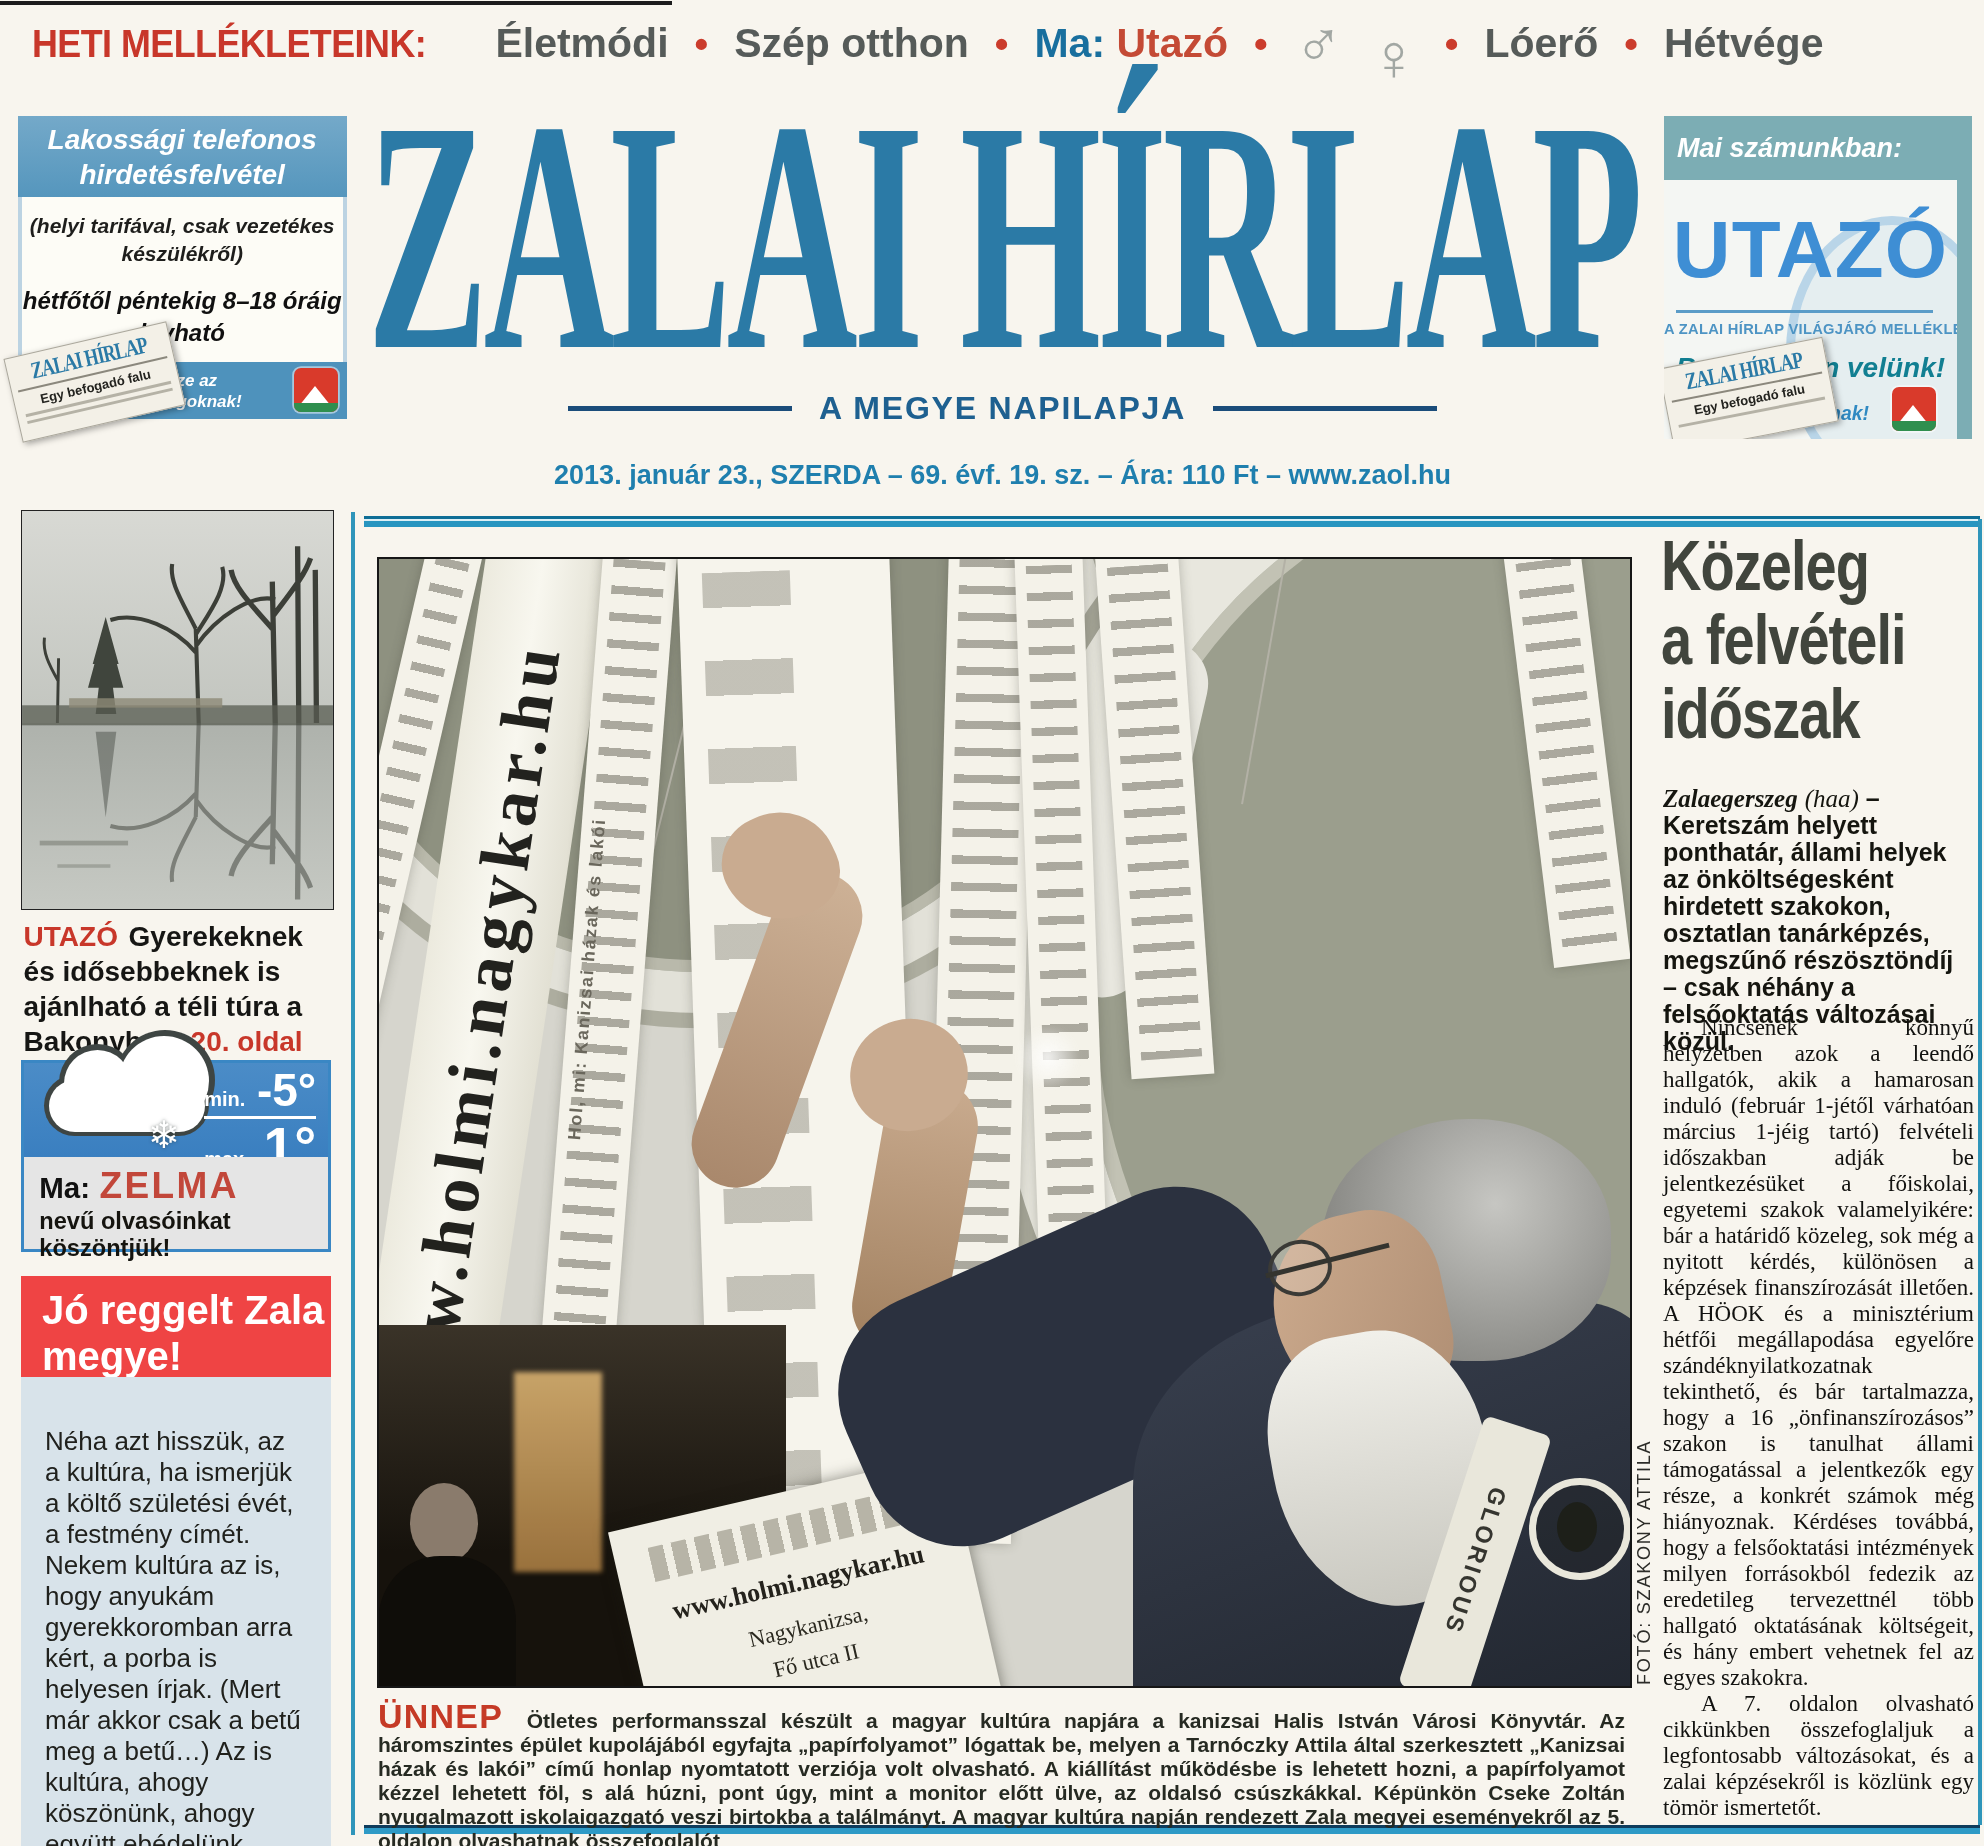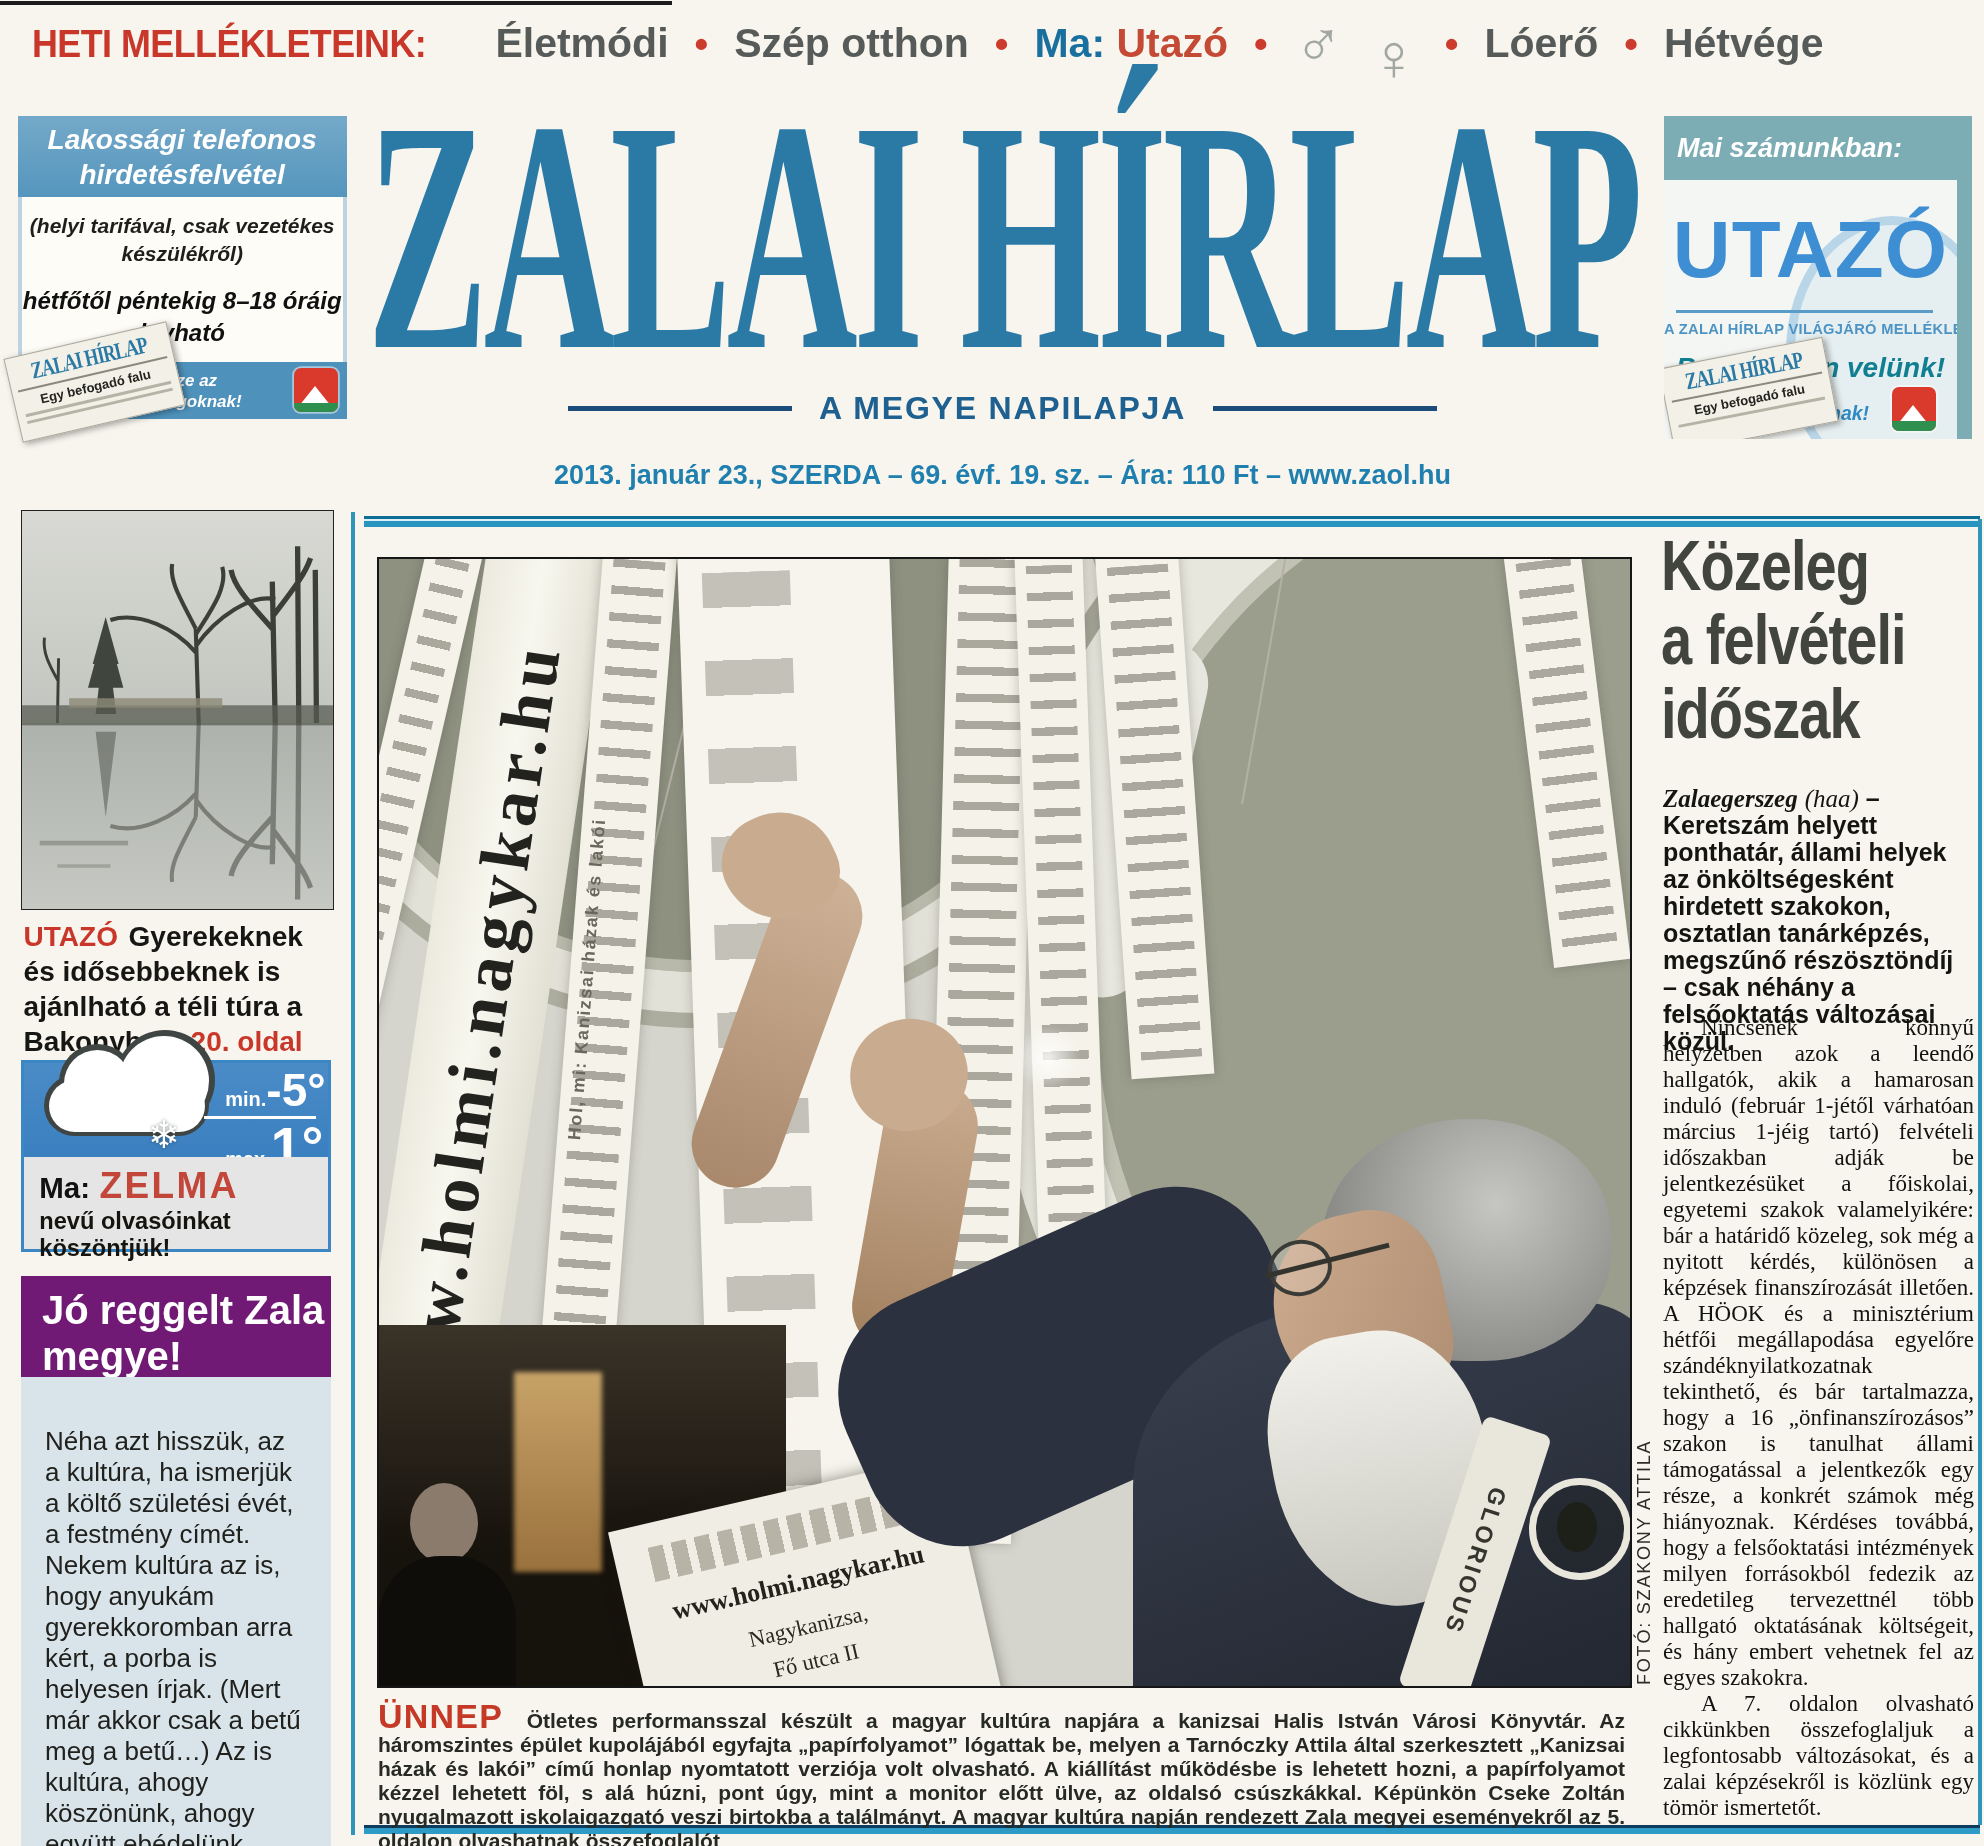--- a/index.html
+++ b/index.html
@@ -100,31 +100,31 @@
   .cloud{position:absolute;left:20px;top:-15.3px;width:177px;height:88px;}
   .cloud i{position:absolute;border-radius:50%;}
   .cloud .d1{left:0;top:27px;width:165px;height:61px;background:#3e4543;border-radius:35px;}
   .cloud .d2{left:15.3px;top:-3.5px;width:77px;height:77px;background:#3e4543;}
   .cloud .d3{left:71px;top:-17.7px;width:100px;height:100px;background:#3e4543;}
   .cloud .w1{left:4.7px;top:32px;width:156px;height:52px;background:#fff;border-radius:32px;}
   .cloud .w2{left:20px;top:2.4px;width:67px;height:67px;background:#fff;}
   .cloud .w3{left:75px;top:-11.8px;width:90px;height:90px;background:#fff;}
   .snow{position:absolute;left:124px;top:50px;font-size:38px;color:#fff;text-shadow:0 0 3.5px rgba(40,50,48,.6);}
   .w-temps{position:absolute;right:11.8px;top:3.5px;width:112px;color:#fff;}
-  .w-row{display:flex;justify-content:space-between;align-items:baseline;margin-left:21px;}
+  .w-row{display:flex;justify-content:space-between;align-items:baseline;}
   .w-lab{font-size:20px;font-weight:bold;}
   .w-min{font-size:46px;font-weight:bold;line-height:1;}
   .w-div{height:2.9px;background:#fff;margin:3.5px 0 1.2px;}
   .w-max{font-size:55px;font-weight:bold;line-height:1;}
   .w-name{position:absolute;left:0;top:94px;right:0;bottom:0;background:#e5e5e5;padding:8.3px 0 0 15.3px;}
   .w-ma{font-size:29.5px;font-weight:bold;color:#111;}
   .w-zelma{font-size:37px;font-weight:bold;color:#c2473a;letter-spacing:2.4px;margin-left:9.4px;}
   .w-sub{font-size:23.6px;font-weight:bold;color:#15140f;margin-top:1.2px;}
 
-  .greet-band{left:21px;top:1276px;width:310px;height:101px;background:#701a75;color:#fff;
+  .greet-band{left:21px;top:1276px;width:310px;height:101px;background:#ef4444;color:#fff;
               font-weight:bold;font-size:40px;line-height:1.15;padding:10.6px 0 0 21px;box-sizing:border-box;}
   .greet-body-bg{left:21px;top:1377px;width:310px;height:469px;background:#d8e3ea;}
   .greet-body{left:45px;top:1426px;width:259px;font-size:26px;line-height:31px;color:#20211d;}
 
   
   .photo{left:377px;top:557px;width:1251px;height:1127px;border:2.4px solid #161616;
          background:#d6d5cd;overflow:hidden;}
   .photo *{position:absolute;}
   .arc1{left:-88px;top:-253px;width:737px;height:625px;border-radius:50%;background:#8e9180;
         border:41px solid #e2e1d8;box-shadow:0 0 0 15.3px #adad9f, inset 0 0 0 11.8px #b9b9ab;}

